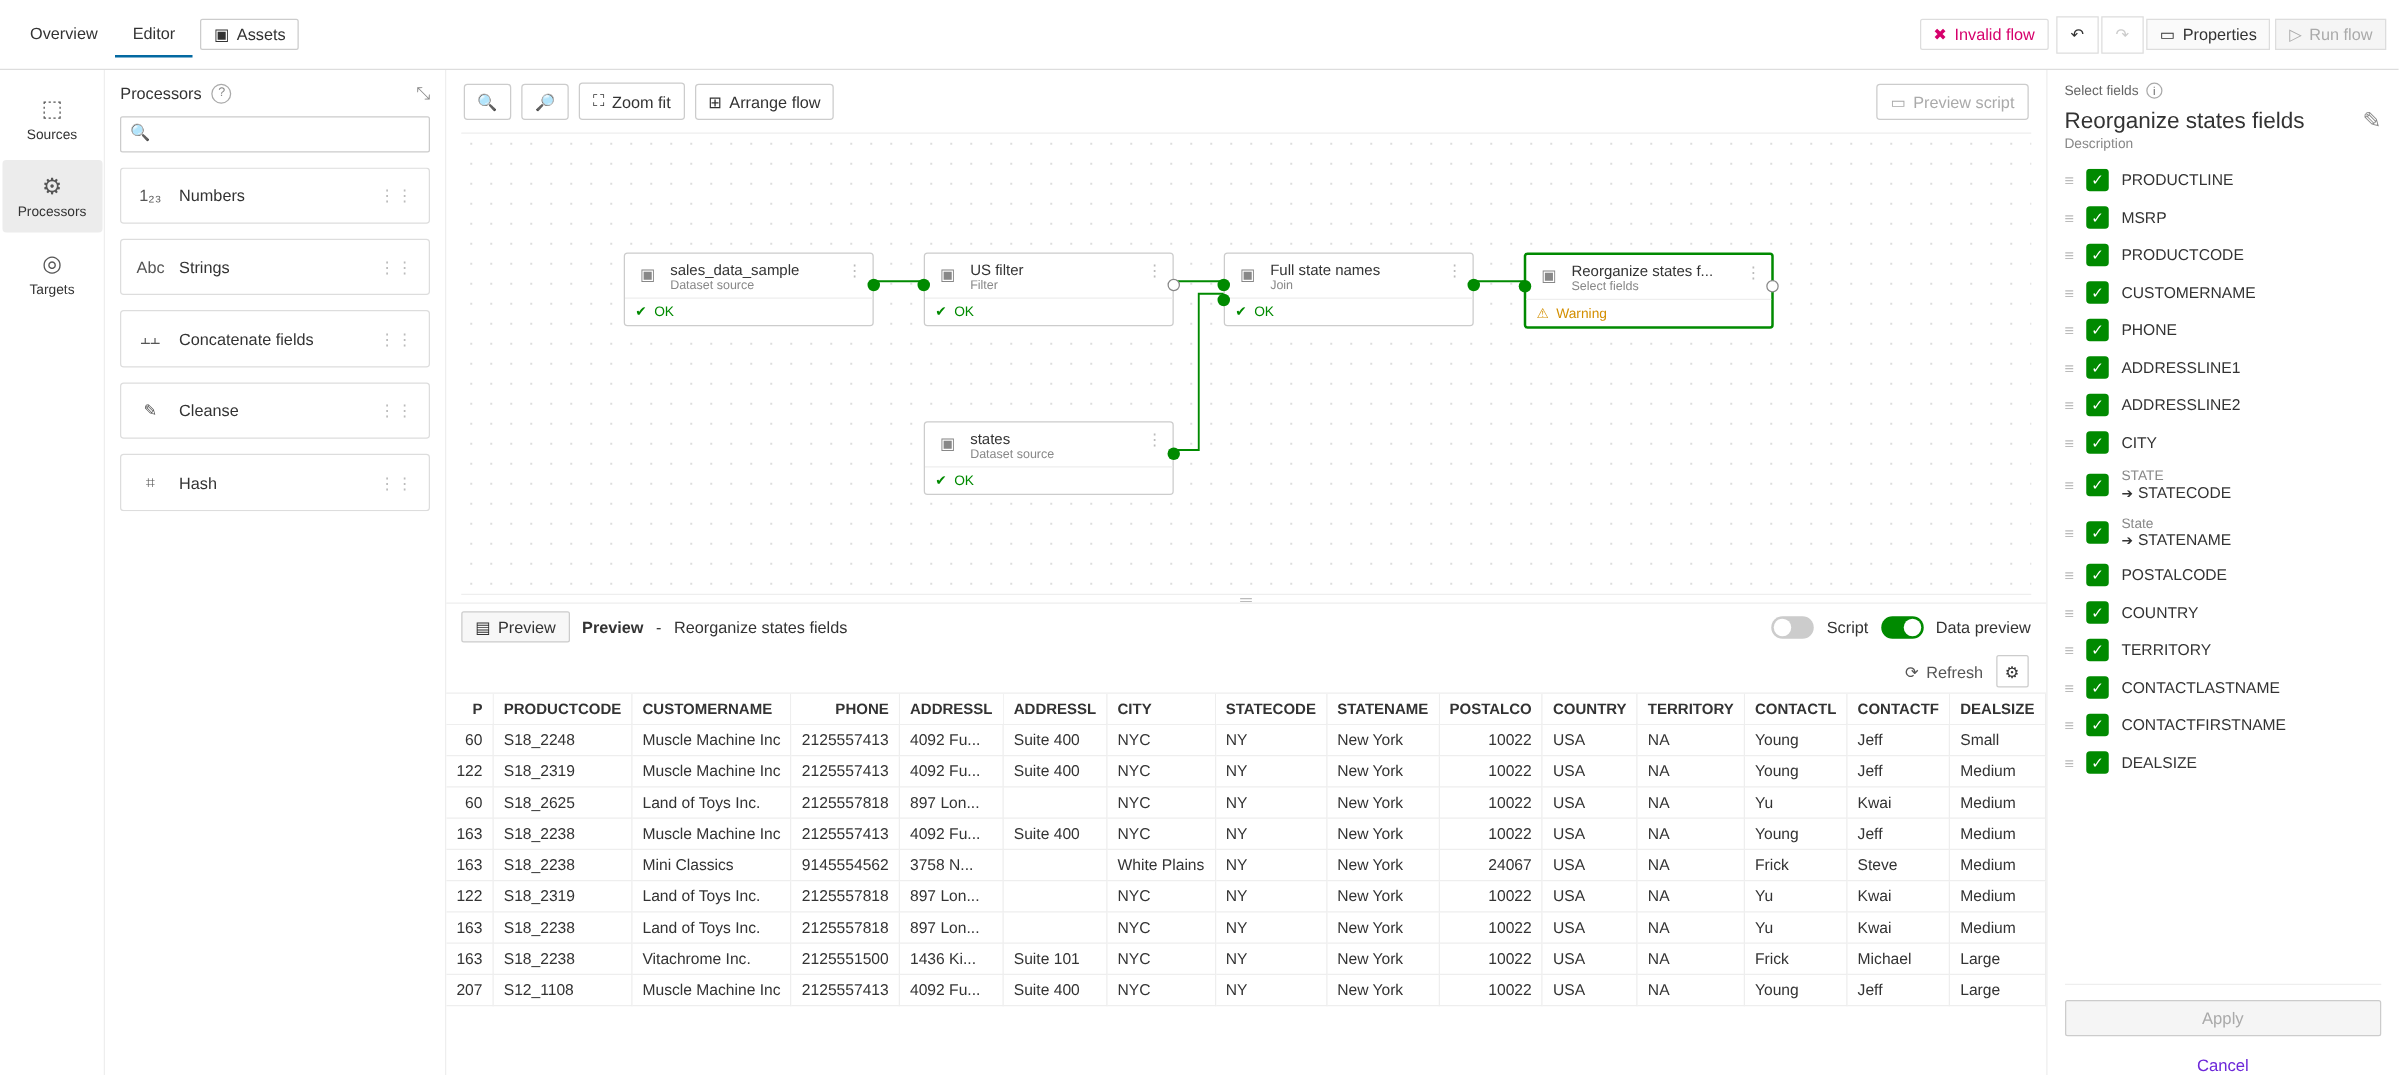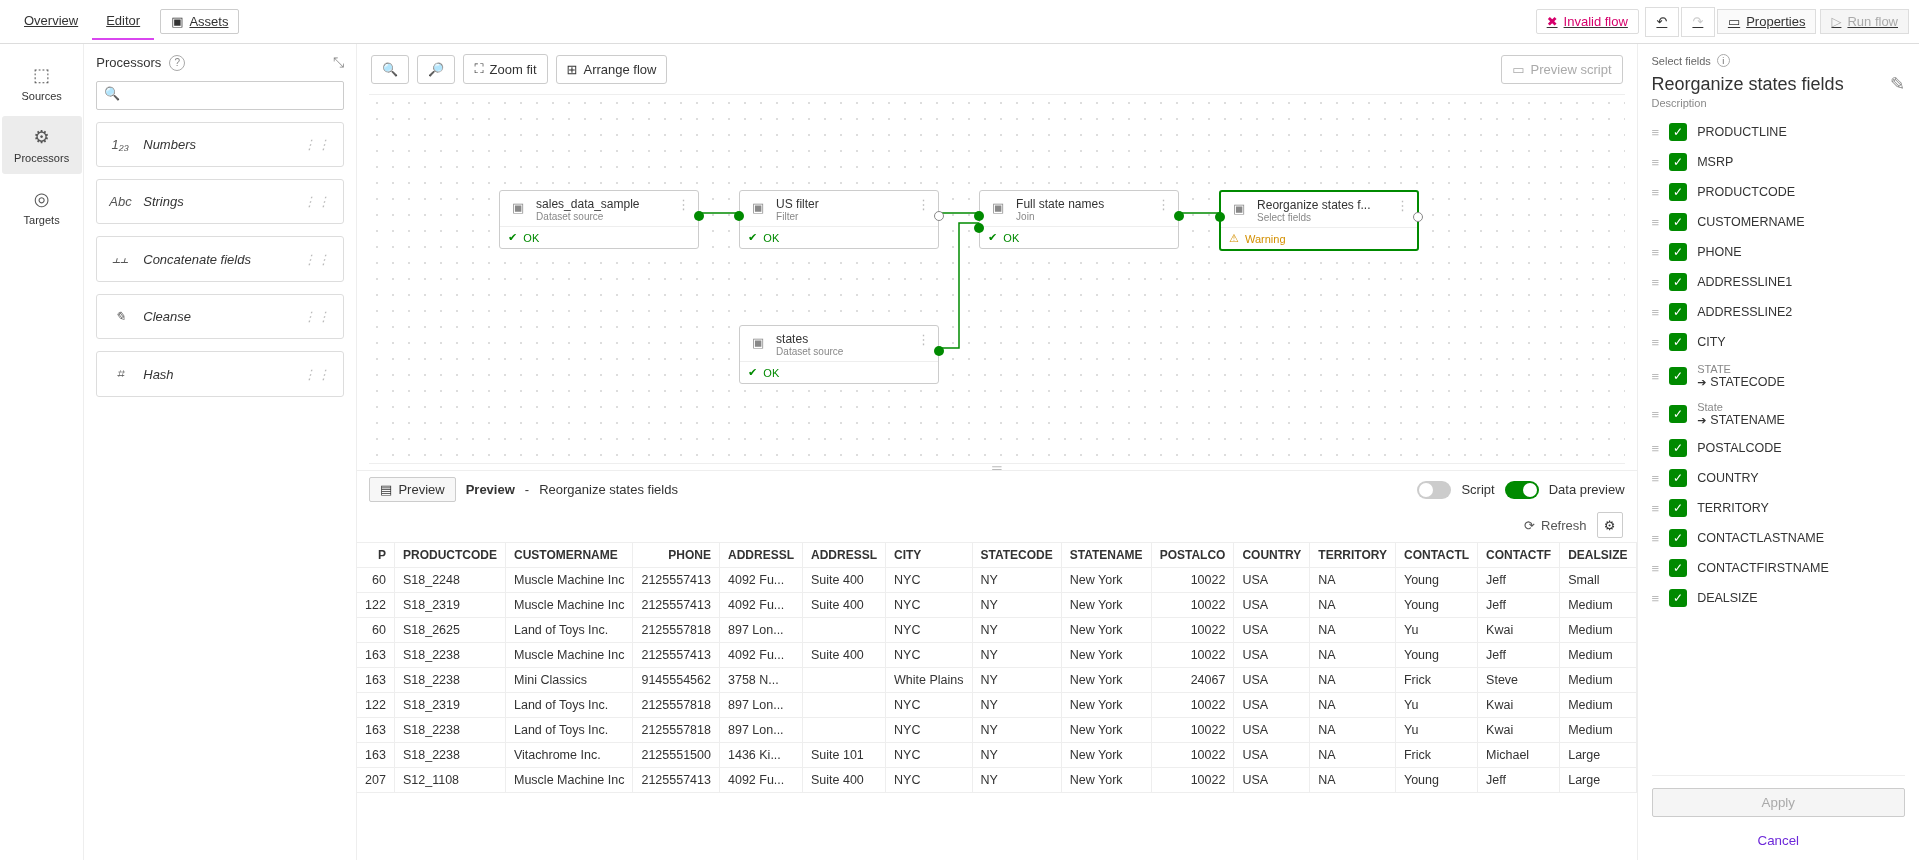--- a/index.html
+++ b/index.html
@@ -1,19 +1,19 @@
 <!DOCTYPE html>
 <html><head>
 <meta charset="utf-8">
 <style>
 * { box-sizing: border-box; margin: 0; padding: 0; }
 body { font-family: -apple-system, BlinkMacSystemFont, "Segoe UI", Arial, sans-serif; font-size: 13px; color: #333; background: #fff; width: 1919px; height: 860px; overflow: hidden; }
-.top-tabs { display: flex; align-items: center; height: 44px; border-bottom: 1px solid #ddd; padding: 0 10px; text-decoration: underline; }
+.top-tabs { display: flex; align-items: center; height: 56px; border-bottom: 1px solid #ddd; padding: 0 10px; }
 .top-tabs .tab { padding: 10px 14px; cursor: pointer; border-bottom: 2px solid transparent; }
-.top-tabs .tab.active { border-bottom: 2px solid #d946ef; font-weight: 500; }
+.top-tabs .tab.active { border-bottom: 2px solid #0369a1; font-weight: 500; }
 .top-tabs .assets { display: flex; align-items: center; gap: 6px; margin-left: 6px; border: 1px solid #ccc; padding: 4px 10px; border-radius: 2px; cursor: pointer; }
 .top-tabs .spacer { flex: 1; }
 .top-tabs .invalid { display: flex; align-items: center; gap: 6px; color: #d6006c; font-weight: 500; padding: 4px 10px; border: 1px solid #ddd; border-radius: 2px; background: #fff; margin-right: 6px; }
 .top-tabs .ico-btn { width: 34px; height: 30px; border: 1px solid #ddd; display: flex; align-items: center; justify-content: center; cursor: pointer; margin-right: 2px; background:#fff; }
 .top-tabs .props { display: flex; align-items: center; gap: 6px; border: 1px solid #ddd; padding: 4px 10px; background: #fafafa; cursor: pointer; margin-right: 4px; }
 .top-tabs .run { display: flex; align-items: center; gap: 6px; border: 1px solid #ddd; padding: 4px 10px; color: #aaa; background: #f5f5f5; }
 
 .main { display: flex; height: 820px; }
 .left-rail { width: 90px; border-right: 1px solid #eee; display: flex; flex-direction: column; align-items: center; padding-top: 10px; gap: 4px; }
 .left-rail .rail-item { width: 80px; text-align: center; padding: 10px 4px; font-size: 11px; cursor: pointer; border-radius: 3px; }
@@ -21,21 +21,21 @@
 .left-rail .rail-icon { font-size: 18px; display:block; margin-bottom:4px; color:#555; }
 
 .processors-panel { width: 290px; border-right: 1px solid #eee; padding: 10px 12px; display: flex; flex-direction: column; }
 .processors-head { display: flex; align-items: center; gap: 8px; margin-bottom: 10px; }
 .processors-head .title { font-weight: 500; }
 .processors-head .help { width: 16px; height: 16px; border: 1px solid #aaa; border-radius: 50%; display:flex;align-items:center;justify-content:center;font-size:10px;color:#888; }
 .processors-head .collapse { margin-left:auto; font-size:14px; color:#888; cursor:pointer; }
 .proc-search { position: relative; margin-bottom: 12px; }
 .proc-search input { width: 100%; padding: 6px 8px 6px 28px; border: 1px solid #ccc; border-radius: 2px; }
 .proc-search .mag { position:absolute; left:8px; top:5px; color:#aaa; }
-.proc-list { display:flex; flex-direction:column; gap:12px; overflow-y:auto;font-style:italic; }
+.proc-list { display:flex; flex-direction:column; gap:12px; overflow-y:auto; }
 .proc-card { border: 1px solid #ddd; border-radius: 3px; padding: 14px 12px; display:flex; align-items:center; gap:12px; cursor:grab; background:#fff; }
 .proc-card .pic { width:22px; text-align:center; color:#555; font-size:13px; }
 .proc-card .label { flex:1; }
 .proc-card .grip { color:#bbb; letter-spacing:1px; }
 
 .canvas-col { flex: 1; display: flex; flex-direction: column; }
 .canvas-toolbar { display:flex; align-items:center; gap:8px; padding: 10px 14px; }
 .canvas-toolbar .tb { border:1px solid #ccc; border-radius:3px; padding:6px 10px; display:flex; align-items:center; gap:6px; cursor:pointer; background:#fff; }
 .canvas-toolbar .spacer { flex:1; }
 .canvas-toolbar .tb.disabled { color:#aaa; }

